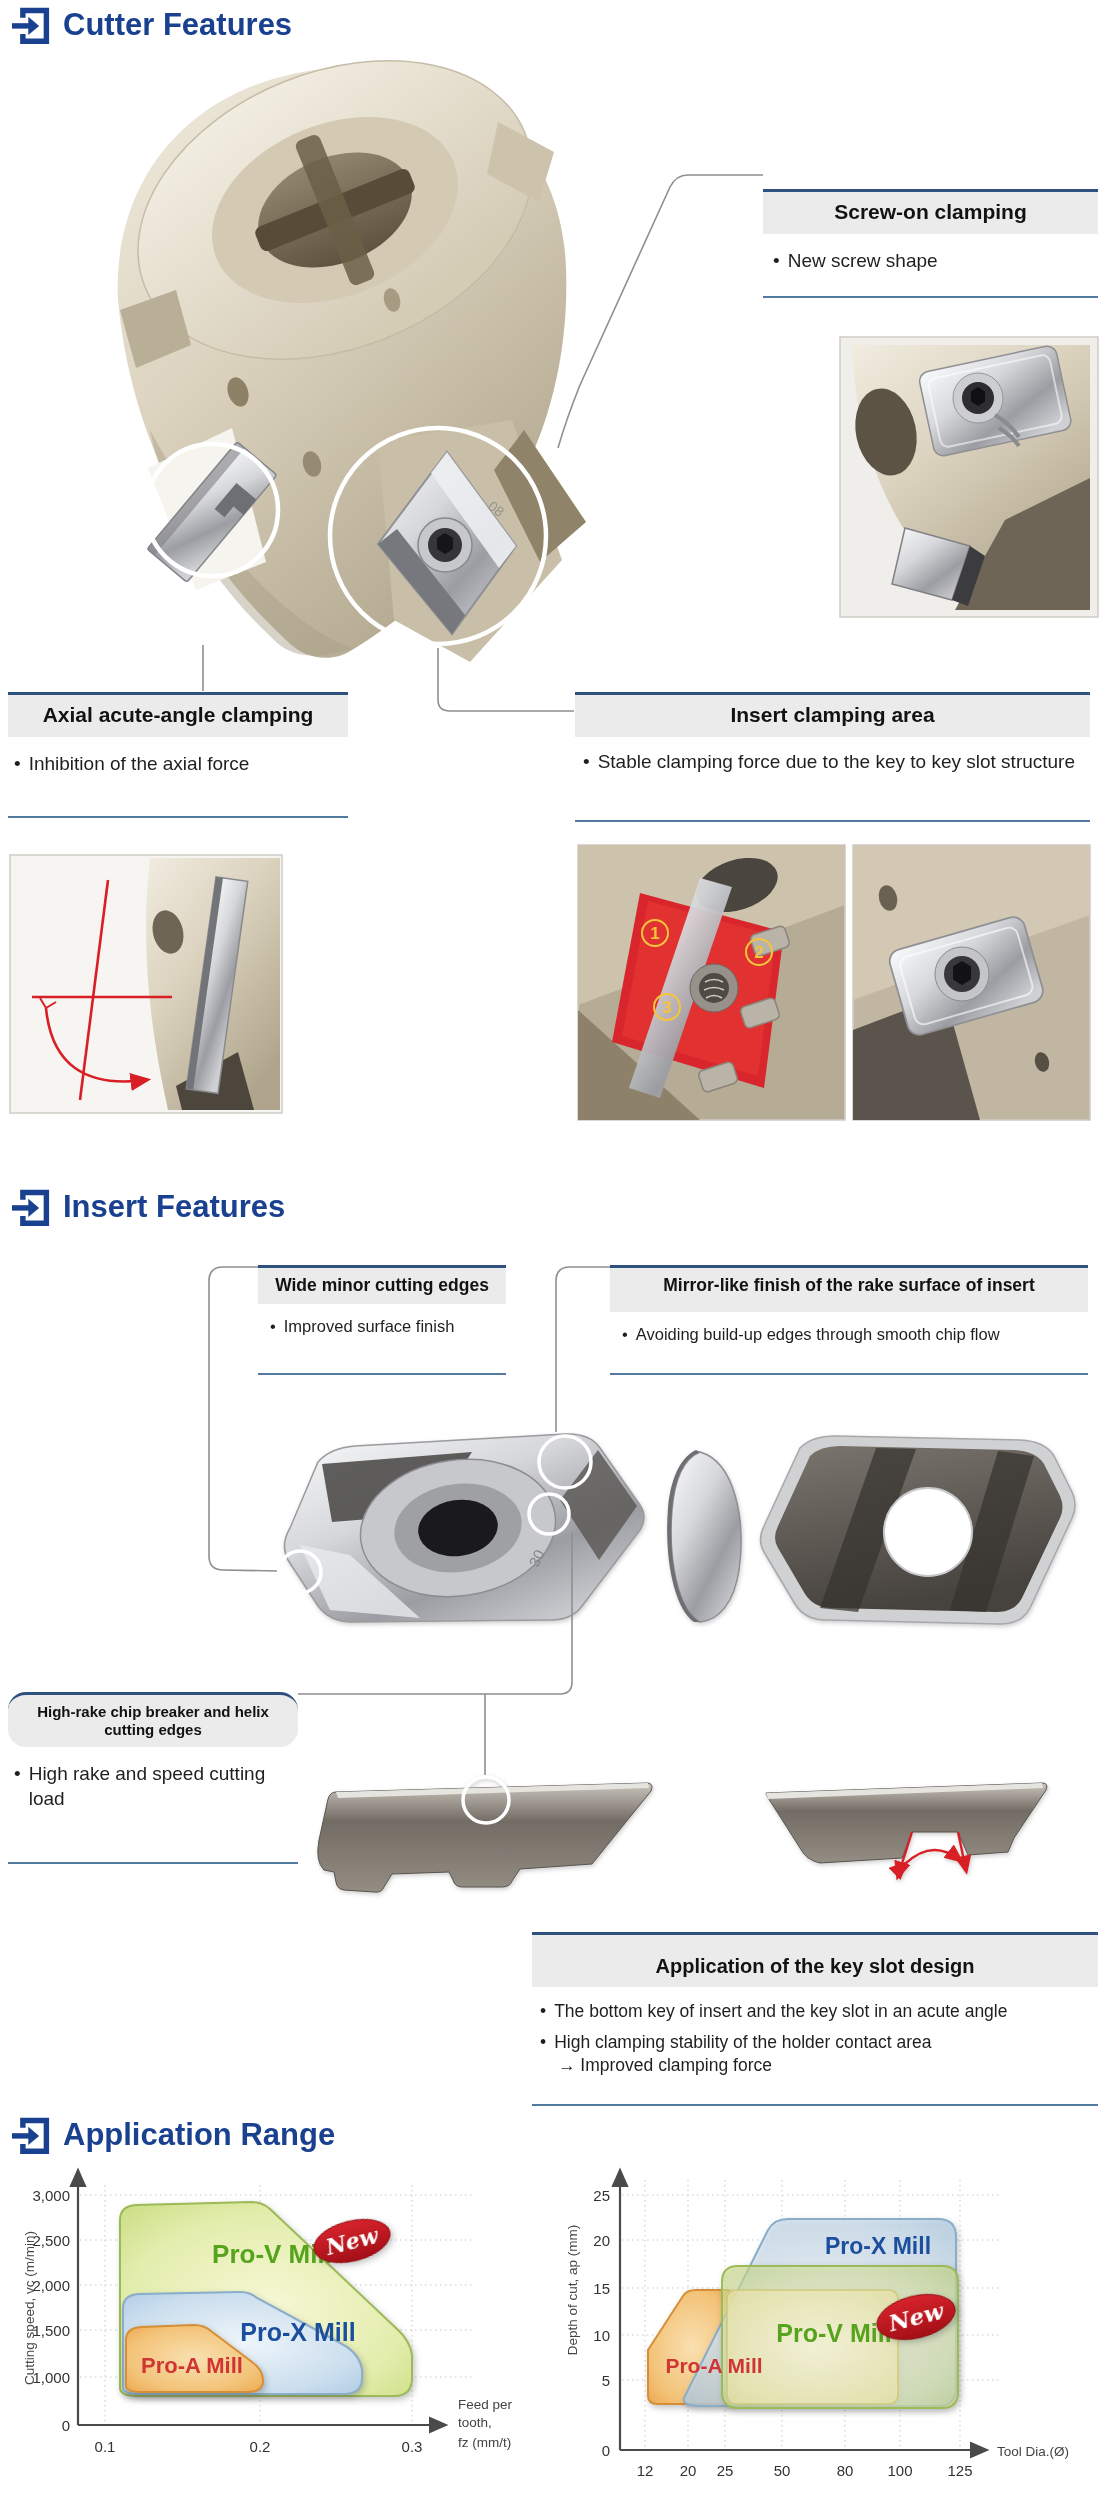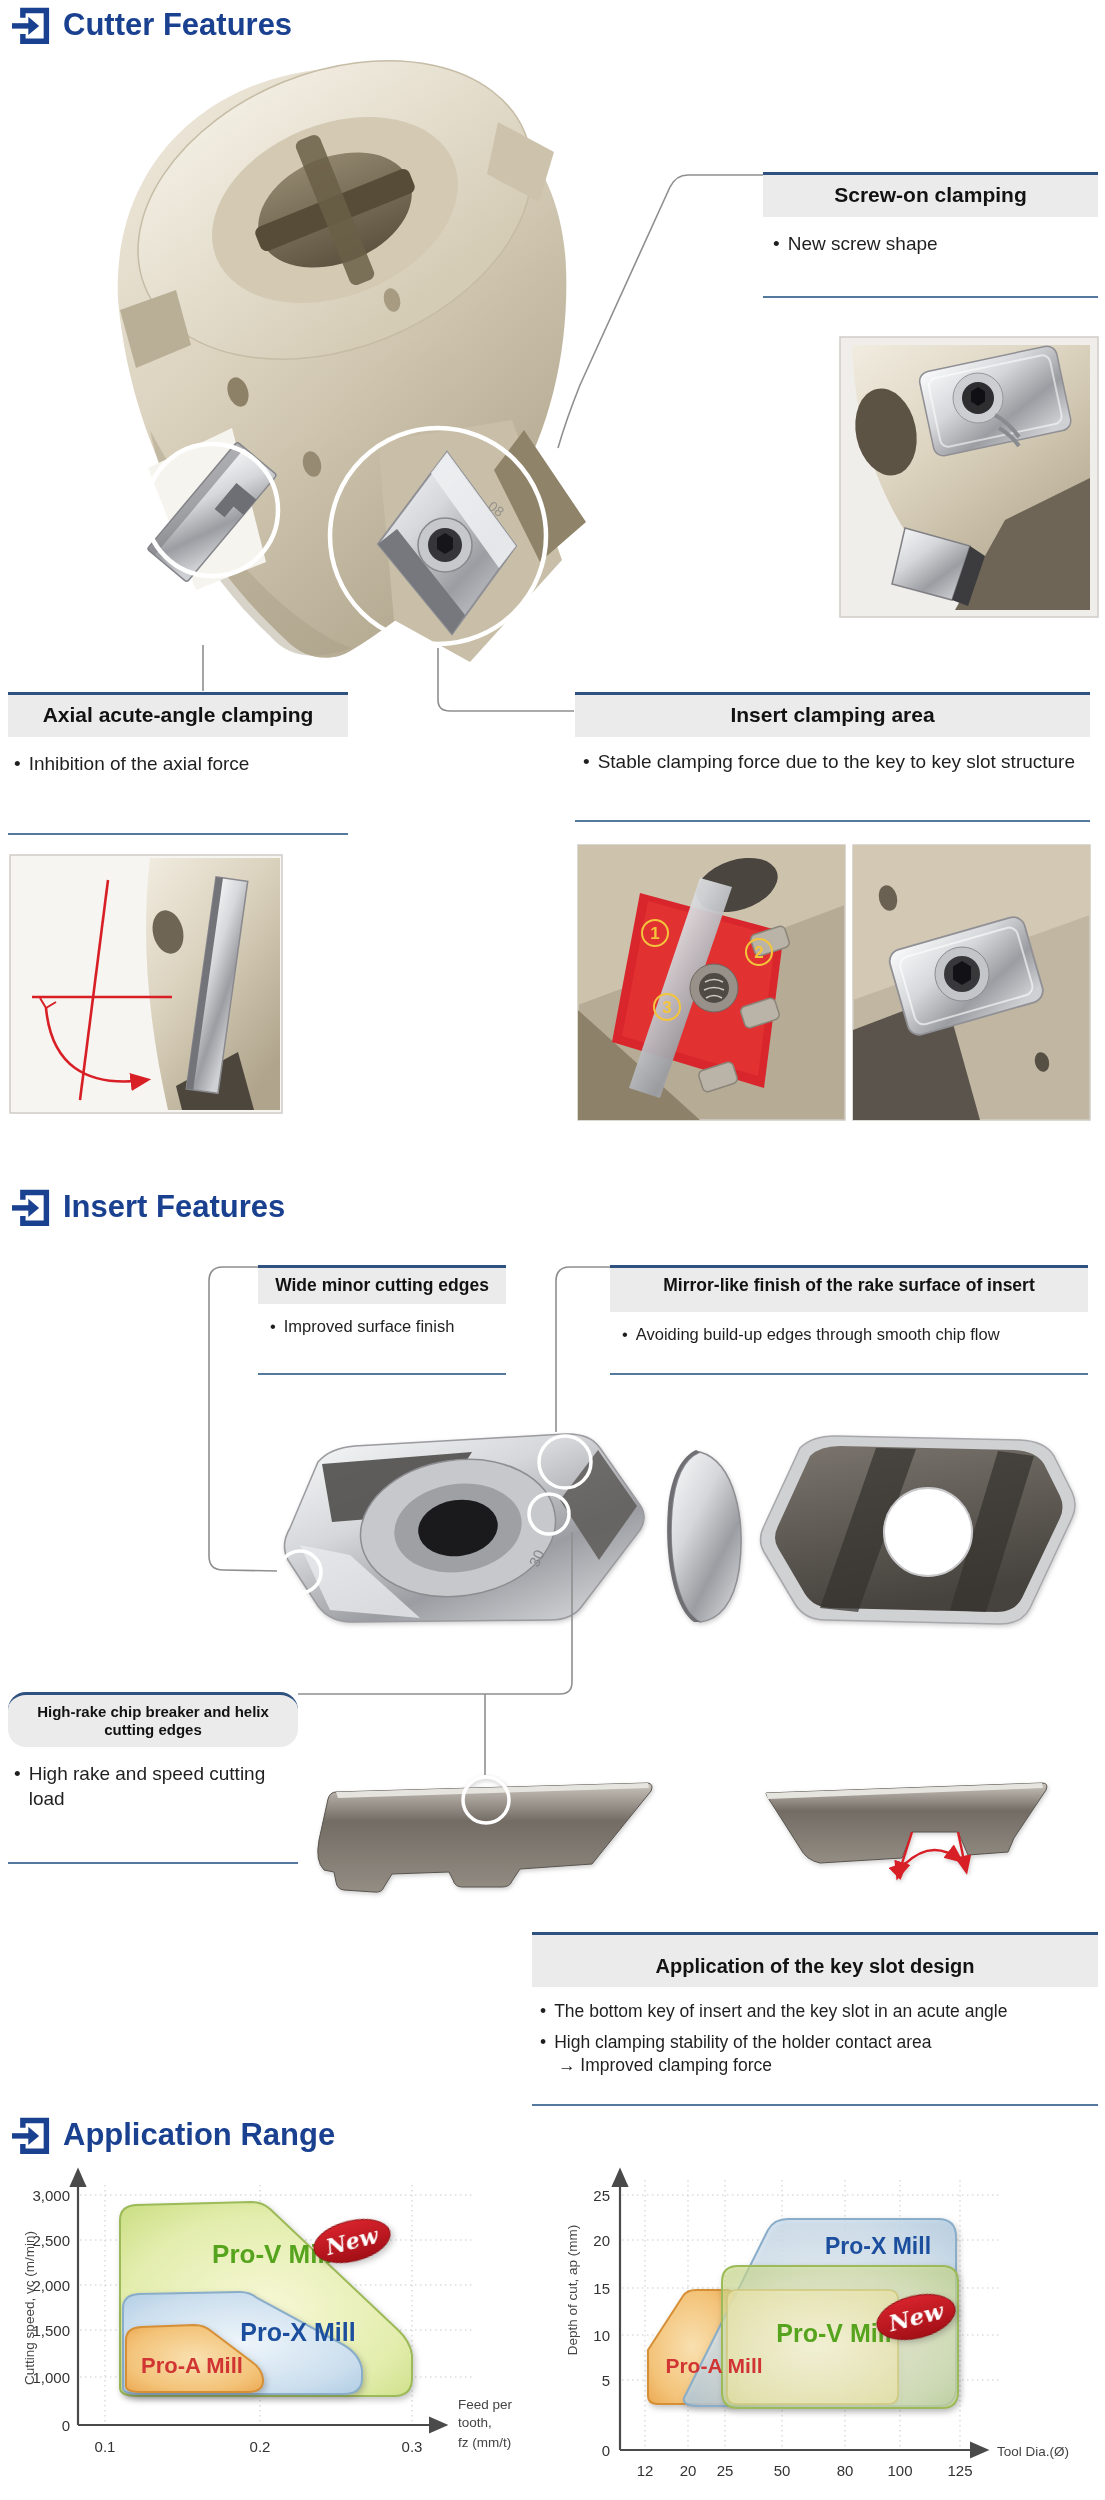--- a/index.html
+++ b/index.html
@@ -410,31 +410,31 @@
 <div class="sec-h" style="left:12px;top:2116px;">
   <svg width="38" height="38" viewBox="0 0 42 42">
     <path d="M12,13 V5 H38 V39 H12 V31" fill="none" stroke="#1a4090" stroke-width="6"></path>
     <line x1="0" y1="22" x2="24" y2="22" stroke="#1a4090" stroke-width="6"></line>
     <path d="M18,12 L30,22 L18,32 Z" fill="#1a4090"></path>
   </svg>
   <span>Application Range</span>
 </div>
 
 <div class="callout" style="left:763px;top:172px;width:335px;height:126px;">
-  <div class="hd" style="font-size:21px;padding:8px 2px 9px;">Screw-on clamping</div>
+  <div class="hd" style="font-size:21px;padding:8px 2px 9px;margin-top:17px;">Screw-on clamping</div>
   <div class="bl" style="padding:14px 4px 0 10px;font-size:19px;">
     <div class="row">
       <span>•</span>
       <span>New screw shape</span>
     </div>
   </div>
   <div class="rule"></div>
 </div>
 
-<div class="callout" style="left:8px;top:692px;width:340px;height:143px;">
+<div class="callout" style="left:8px;top:692px;width:340px;height:126px;">
   <div class="hd" style="font-size:21px;padding:8px 2px 9px;">Axial acute-angle clamping</div>
   <div class="bl" style="padding:14px 4px 0 6px;font-size:19px;">
     <div class="row">
       <span>•</span>
       <span>Inhibition of the axial force</span>
     </div>
   </div>
   <div class="rule"></div>
 </div>
 

